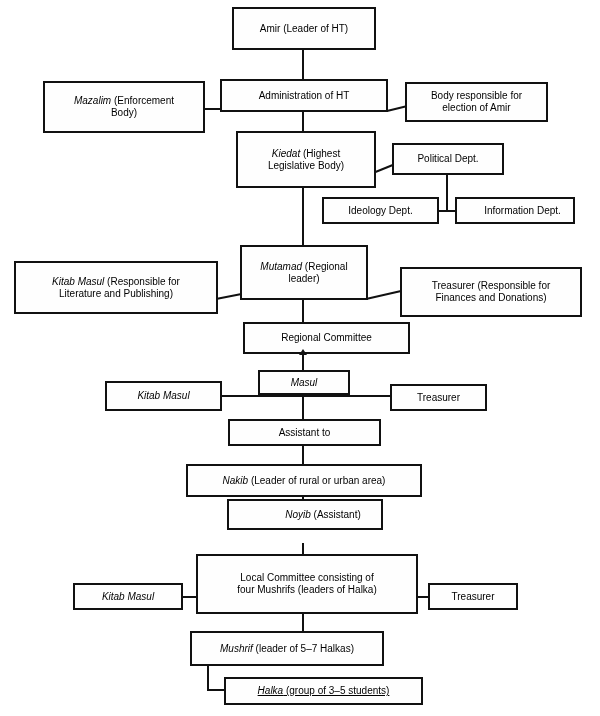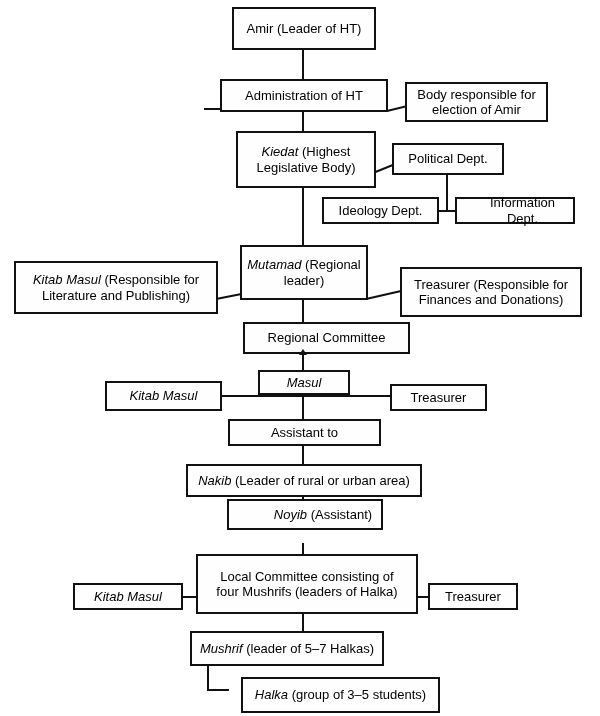--- a/index.html
+++ b/index.html
@@ -17,21 +17,21 @@
   .node{
     position:absolute;
     box-sizing:border-box;
     background:#fefefe;
     border:2px solid #111111;
     display:flex;
     align-items:center;
     justify-content:center;
     text-align:center;
     line-height:1.18;
-    font-size:13px;
+    font-size:10px;
     padding:1px 4px;
     z-index:2;
     white-space:pre-line;
   }
   .node .em{font-style:italic;}
   .edge{
     position:absolute;
     background:#111111;
     z-index:1;
   }
@@ -99,20 +99,24 @@
   <div class="edge h" style="left:207px;top:689px;width:22px;"></div>
 
   <div class="node" style="left:232px;top:7px;width:144px;height:43px;">
     <span>Amir (Leader of HT)</span>
   </div>
 
   <div class="node" style="left:220px;top:79px;width:168px;height:33px;">
     <span>Administration of HT</span>
   </div>
 
+  <div class="node" style="left:43px;top:81px;width:162px;height:52px;">
+    <span><span class="em">Mazalim</span><span> (Enforcement
+Body)</span></span>
+  </div>
 
   <div class="node" style="left:405px;top:82px;width:143px;height:40px;">
     <span>Body responsible for
 election of Amir</span>
   </div>
 
   <div class="node" style="left:236px;top:131px;width:140px;height:57px;">
     <span><span class="em">Kiedat</span><span> (Highest
 Legislative Body)</span></span>
   </div>
@@ -182,17 +186,17 @@
   </div>
 
   <div class="node" style="left:428px;top:583px;width:90px;height:27px;">
     <span>Treasurer</span>
   </div>
 
   <div class="node" style="left:190px;top:631px;width:194px;height:35px;">
     <span><span class="em">Mushrif</span><span> (leader of 5–7 Halkas)</span></span>
   </div>
 
-  <div class="node" style="left:241px;top:677px;width:199px;height:36px;">
+  <div class="node" style="left:224px;top:677px;width:199px;height:28px;text-decoration:underline;">
     <span><span class="em">Halka</span><span> (group of 3–5 students)</span></span>
   </div>
 
 </div>
 
 </body></html>

